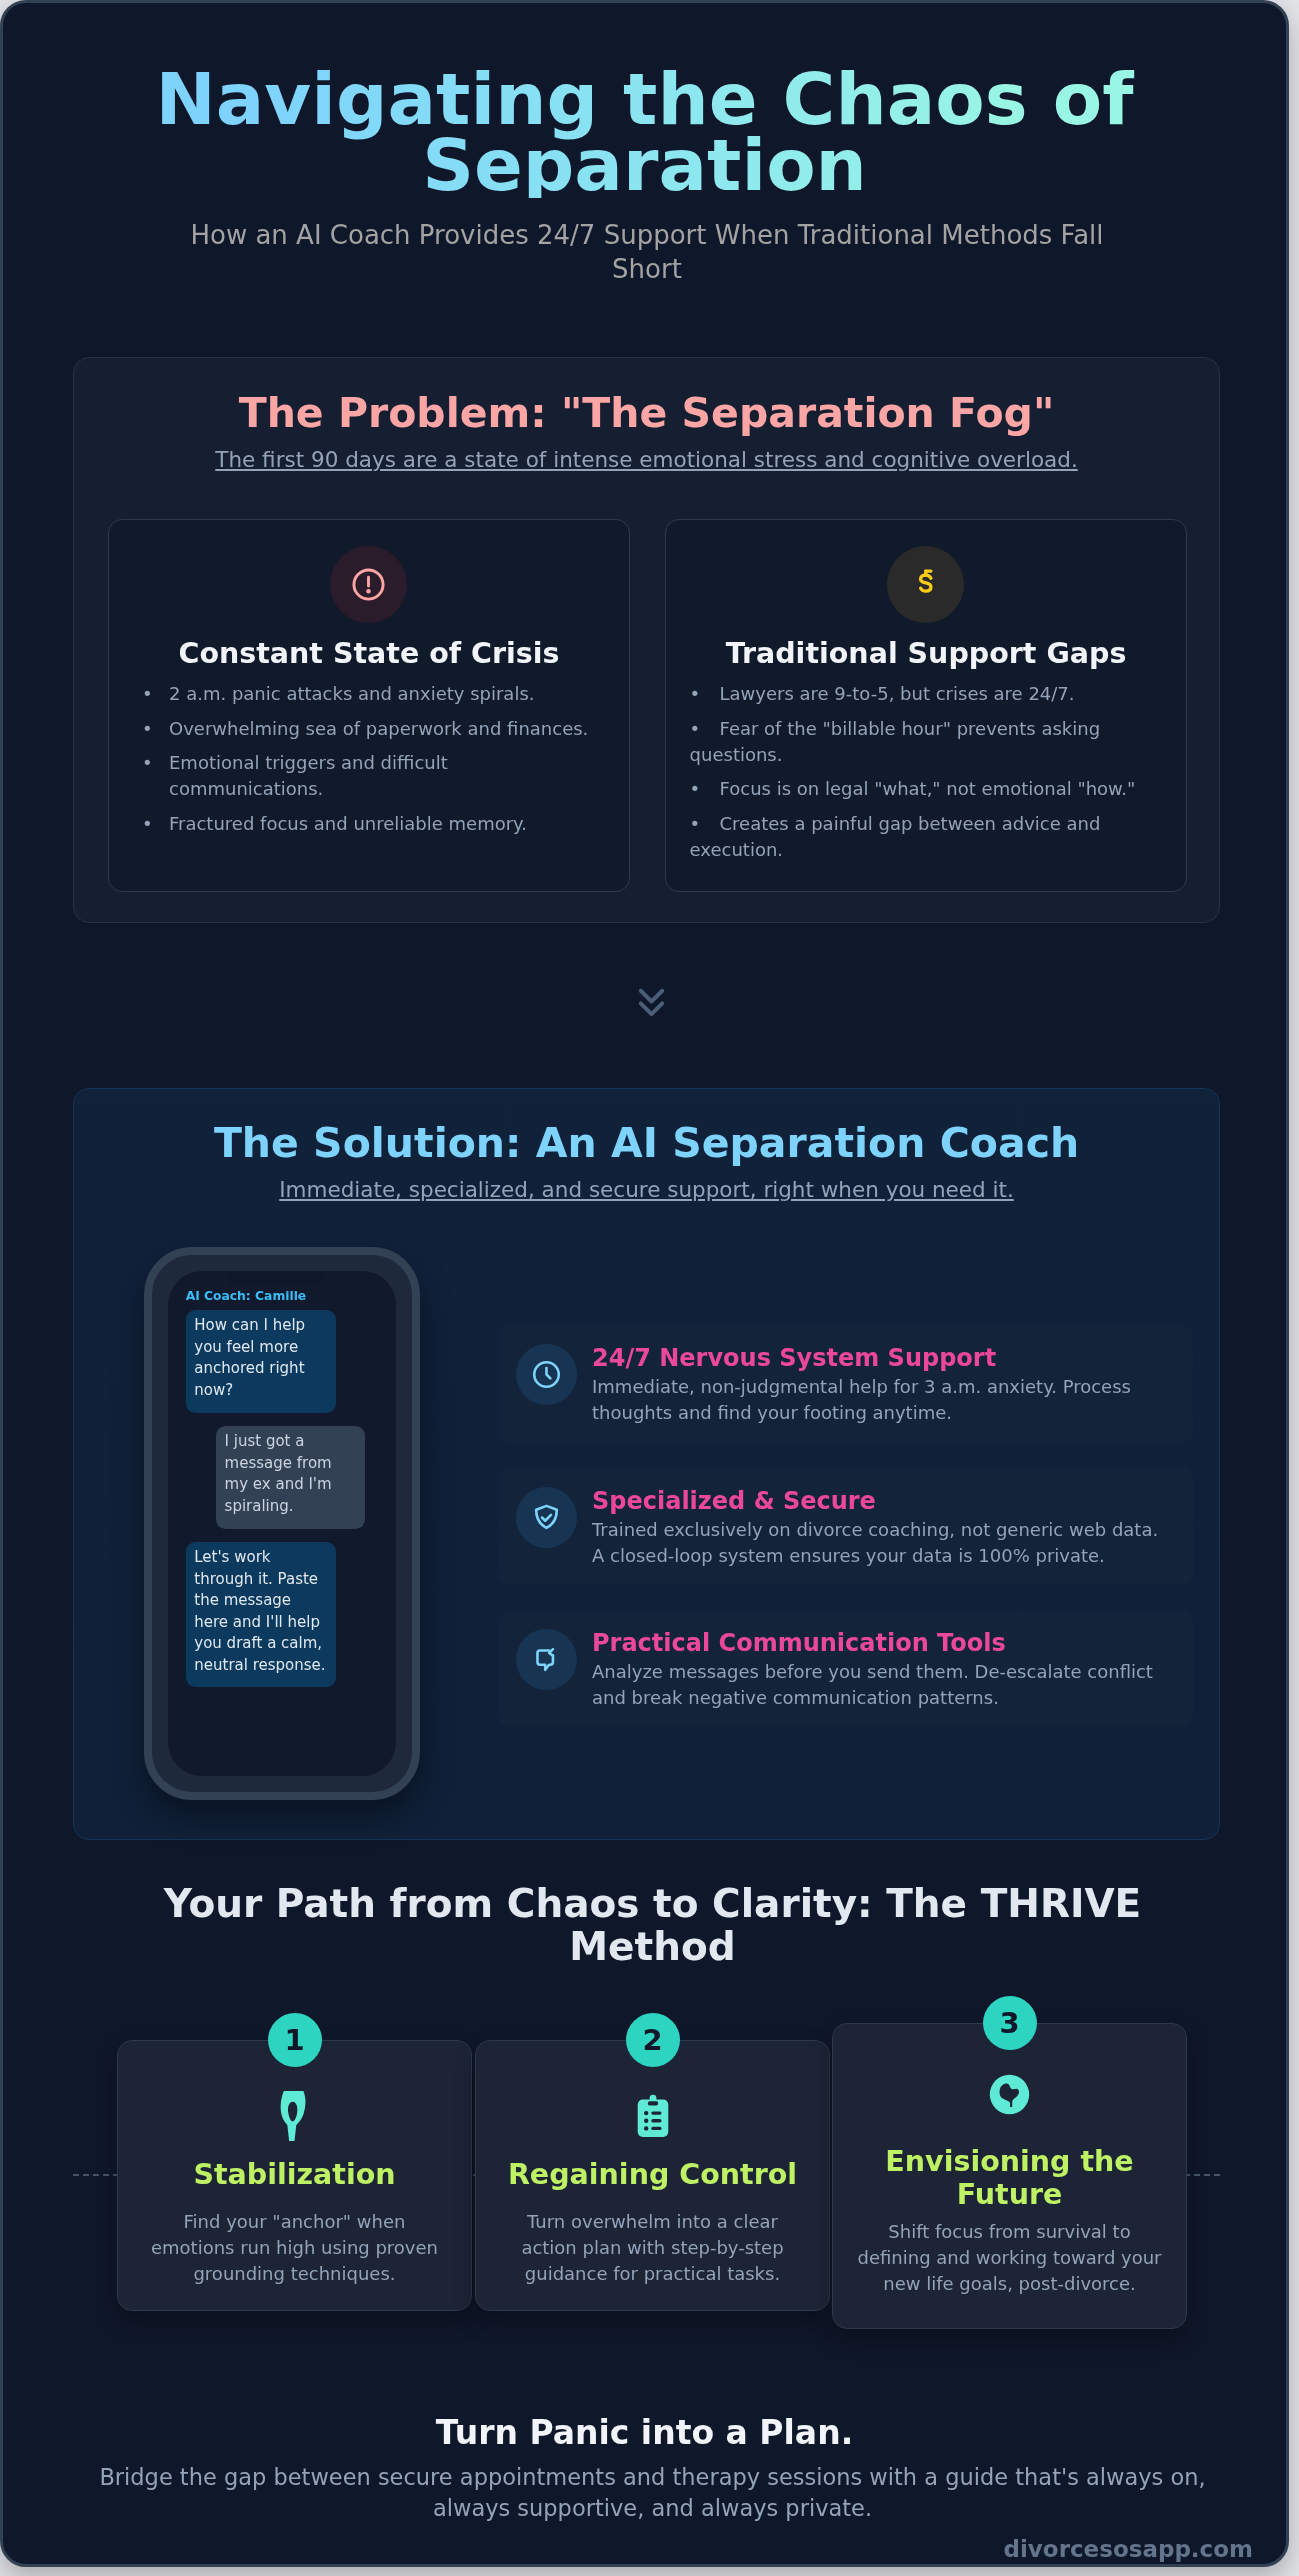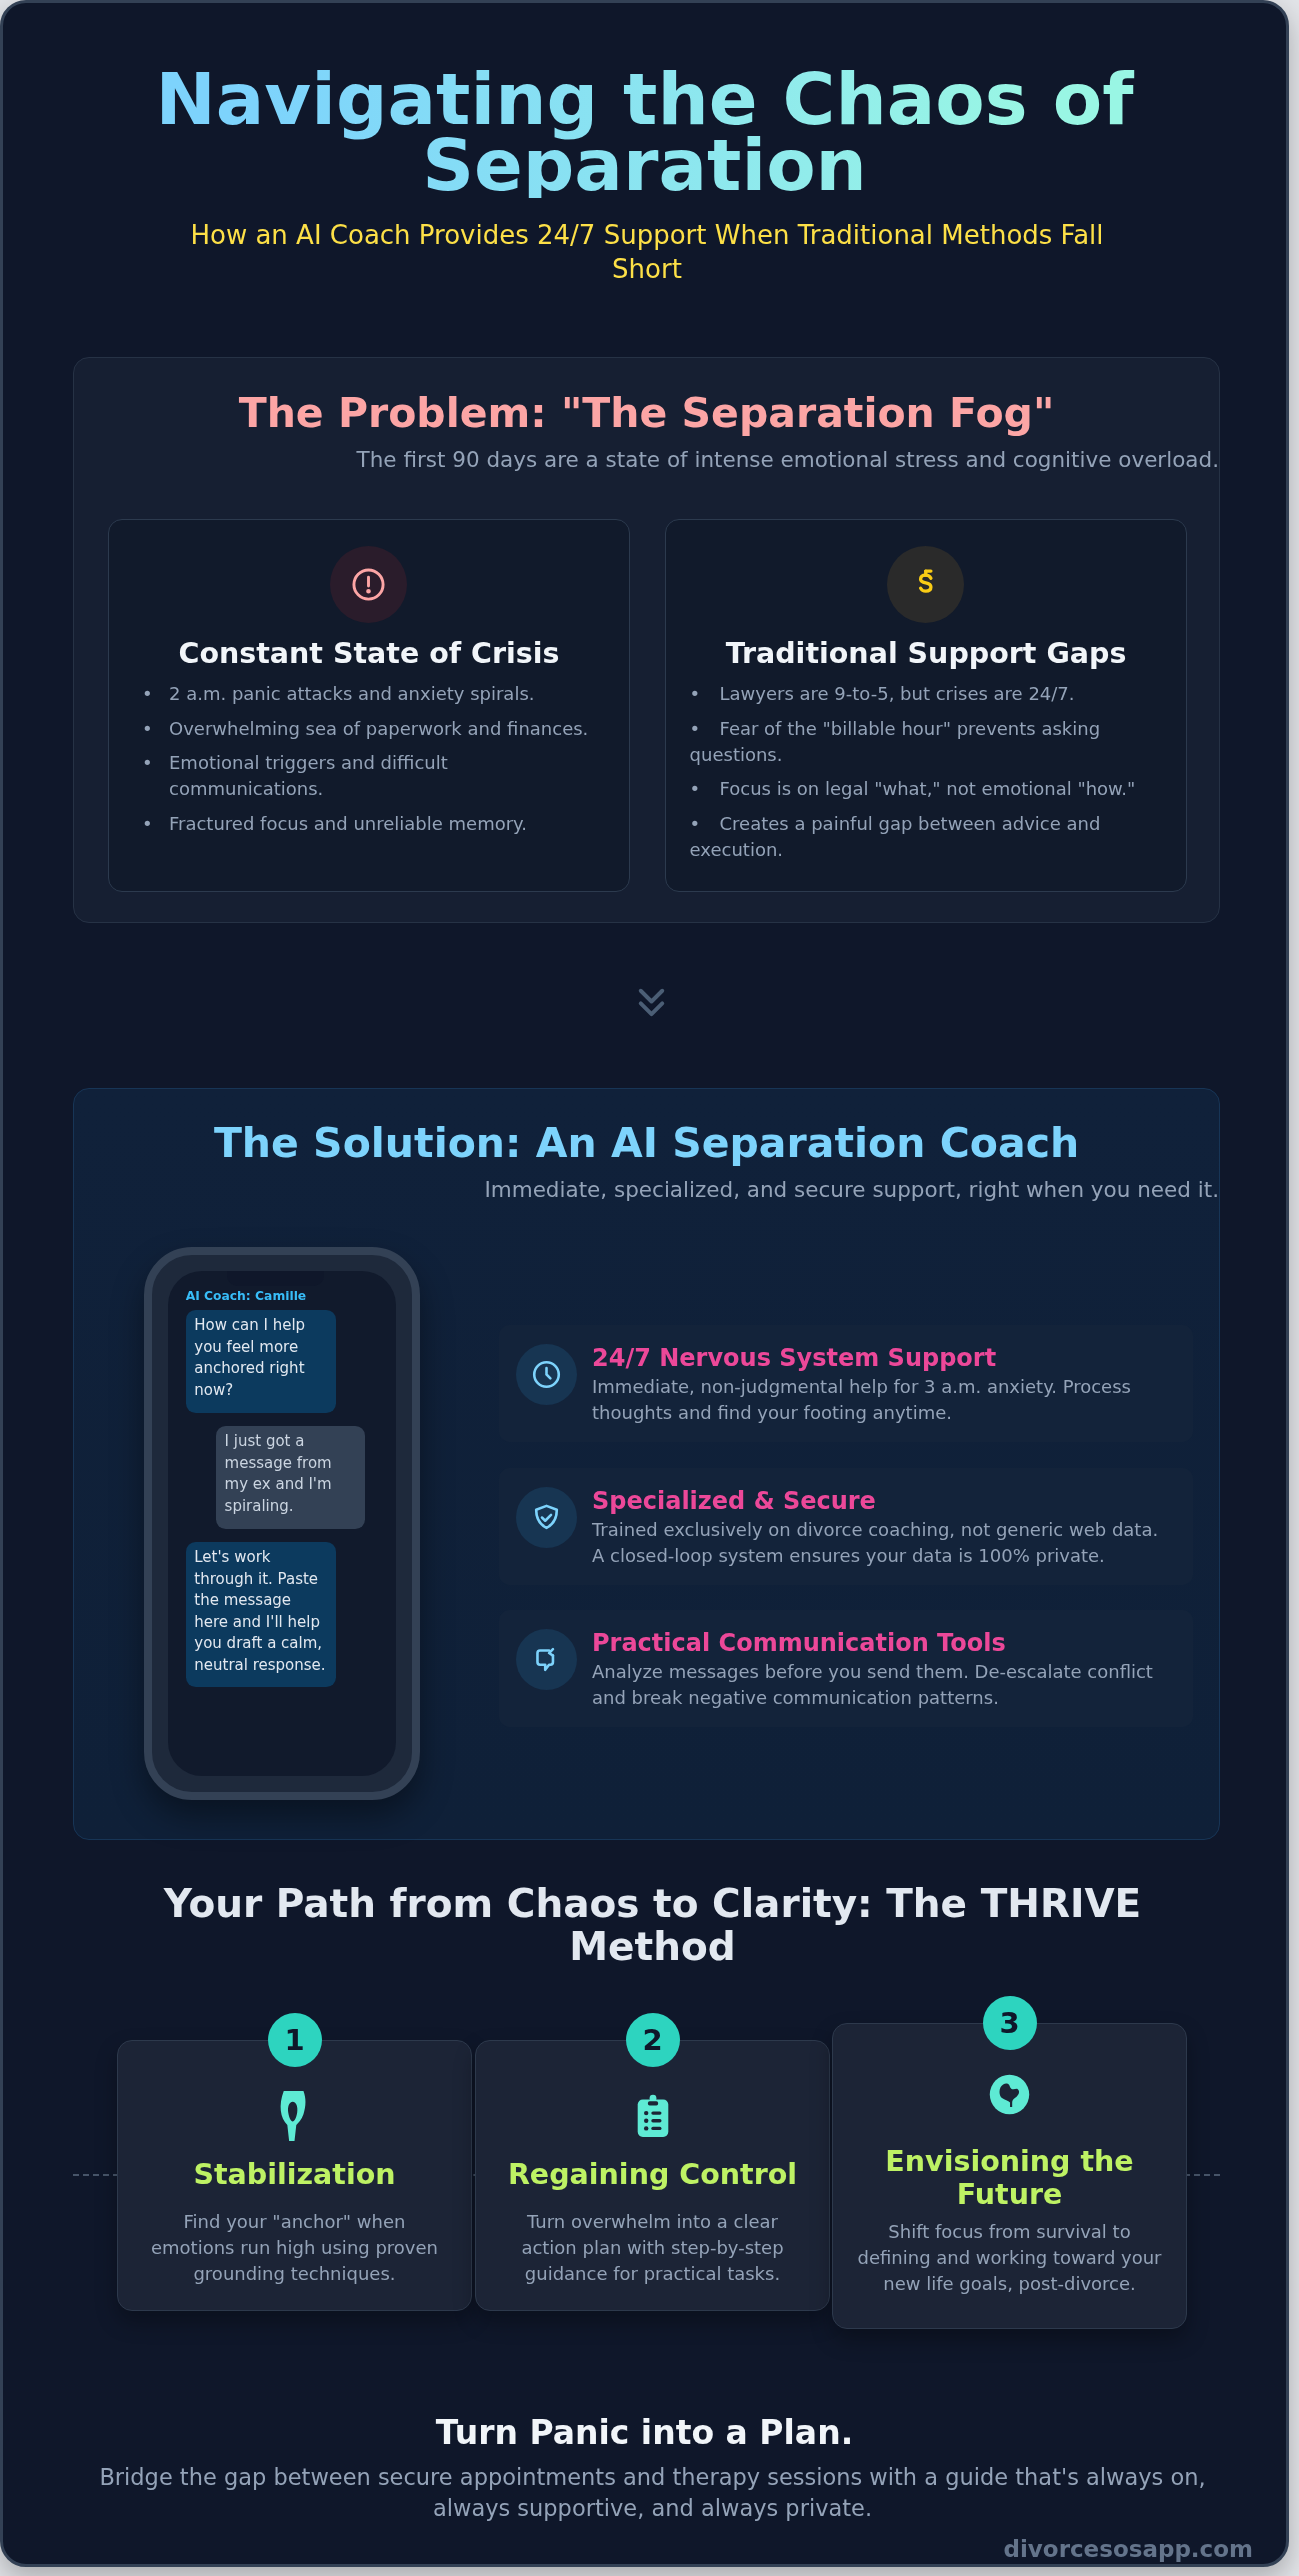--- a/index.html
+++ b/index.html
@@ -15,31 +15,31 @@
 
   
   .hero-title {
     position: absolute; left: 0; width: 100%; top: 63px; text-align: center;
     font-weight: bold; font-size: 72px; line-height: 66px;
     background: linear-gradient(90deg, #7dd3fc 20%, #99f6e4 80%);
     -webkit-background-clip: text; background-clip: text; color: transparent;
   }
   .hero-sub {
     position: absolute; left: 161px; width: 966px; top: 215px; text-align: center;
-    font-size: 26px; line-height: 34px; color: #fde047;
+    font-size: 26px; line-height: 34px; color: #a3a3a3;
   }
 
   
   .problem {
     position: absolute; left: 70px; top: 354px; width: 1147px; height: 566px;
     background: #161f32; border: 1.6px solid #263245; border-radius: 16px;
   }
   .sec-title { position: absolute; left: 0; width: 100%; text-align: center; font-weight: bold; }
   .problem .sec-title { top: 31px; font-size: 41px; color: #fca5a5; }
-  .sec-sub { position: absolute; left: 0; width: 100%; text-align: right; font-size: 21.5px; color: #94a3b8; }
+  .sec-sub { position: absolute; left: 0; width: 100%; text-align: center; font-size: 21.5px; color: #94a3b8; text-decoration: underline; }
   .problem .sec-sub { top: 89px; }
 
   .pcard {
     position: absolute; top: 161px; width: 522px; height: 373px;
     background: #111a2b; border: 1.6px solid #2c3a4e; border-radius: 14px;
   }
   .pcard.left { left: 34px; }
   .pcard.right { left: 591px; }
   .pcard .icon-bubble {
     position: absolute; left: 50%; top: 26px; width: 77px; height: 77px; margin-left: -39px;

